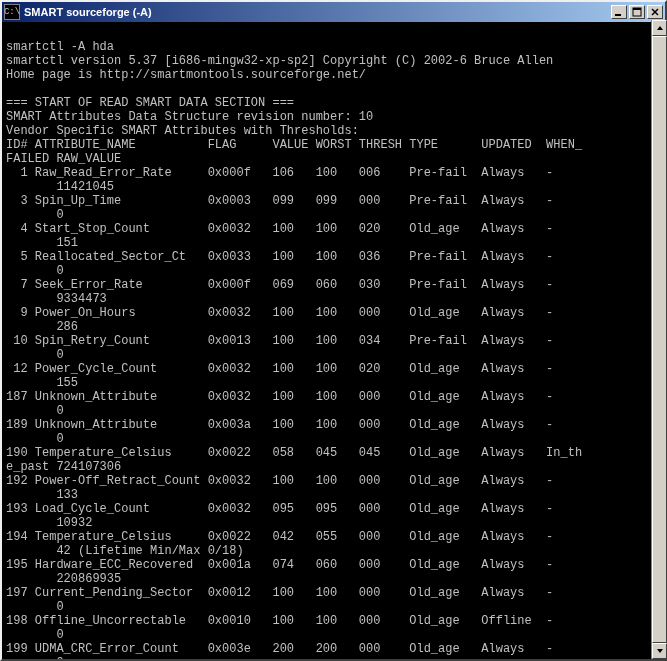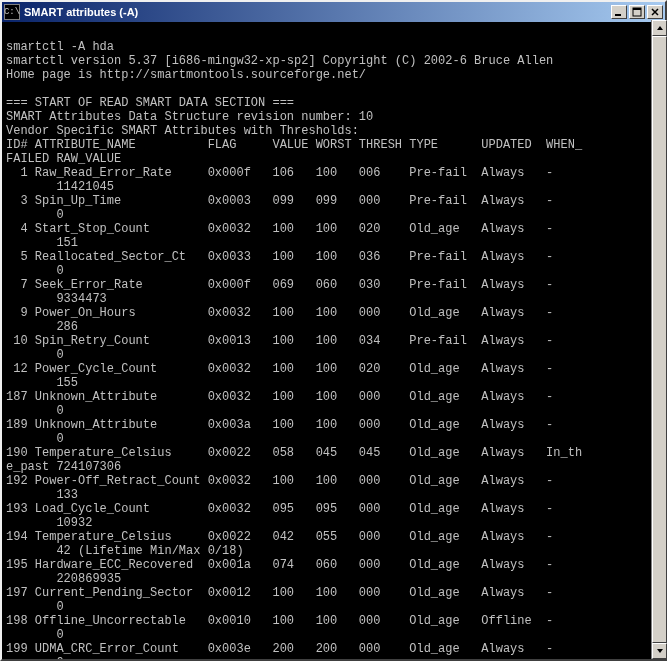--- a/index.html
+++ b/index.html
@@ -126,21 +126,21 @@
     border-right-color: #404040;
     border-bottom-color: #404040;
   }
 </style>
 </head>
 <body>
 
 <div class="window">
   <div class="titlebar">
     <div class="titlebar-icon">C:\</div>
-    <div class="titlebar-text">SMART attributes (-A)</div>
+    <div class="titlebar-text">SMART sourceforge (-A)</div>
     <div class="titlebar-buttons">
       <div class="titlebar-btn">
         <svg viewBox="0 0 10 10">
             <rect x="1" y="7" width="6" height="2" fill="#000"></rect>
           </svg>
       </div>
       <div class="titlebar-btn">
         <svg viewBox="0 0 10 10">
             <rect x="1" y="1" width="8" height="8" fill="none" stroke="#000" stroke-width="1"></rect>
             <rect x="1" y="1" width="8" height="2" fill="#000"></rect>

